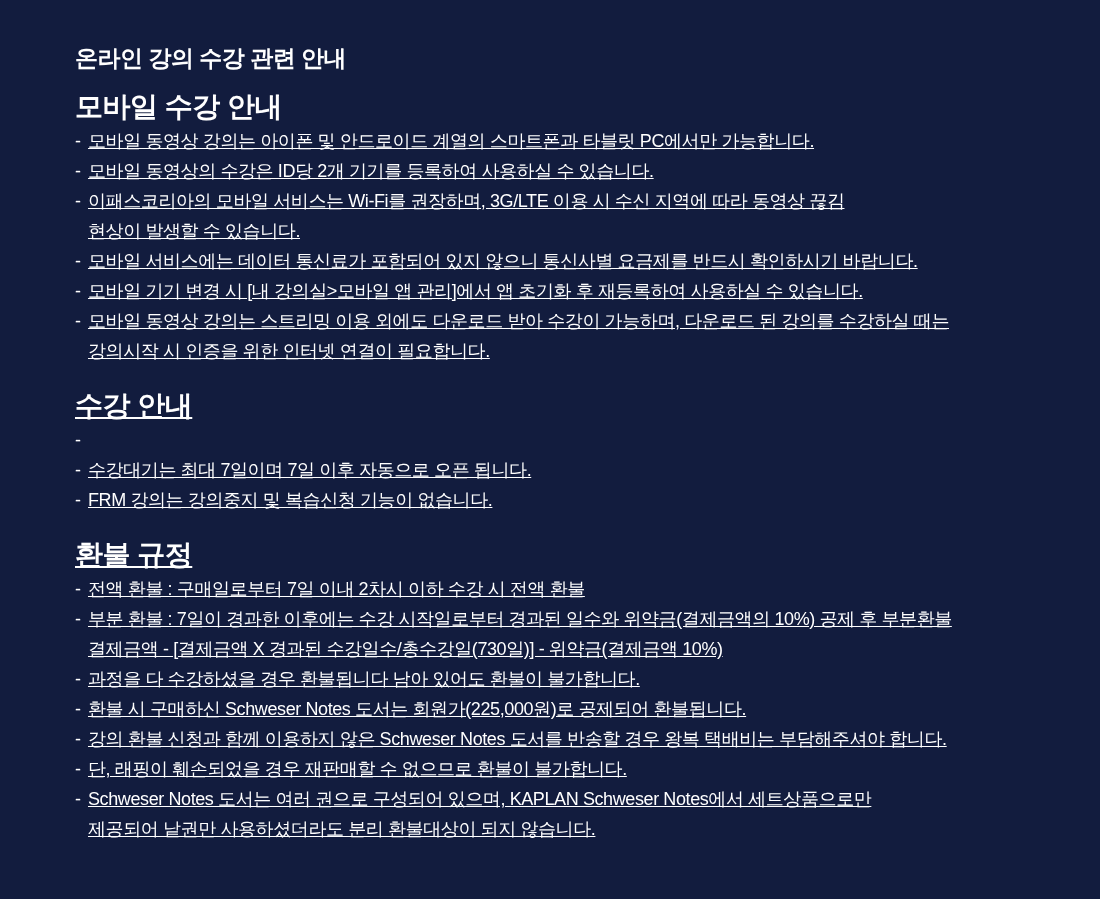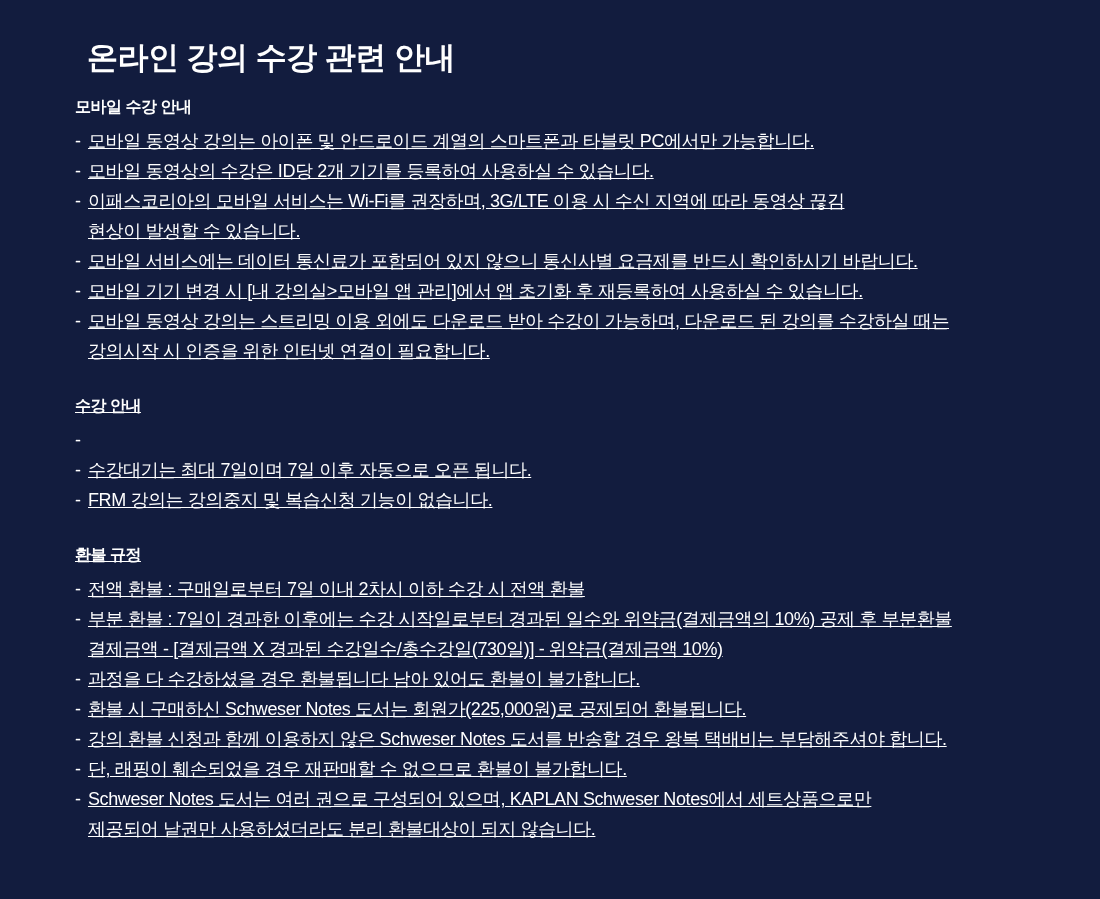--- a/index.html
+++ b/index.html
@@ -12,28 +12,28 @@
     background: #121c3e;
     color: #ffffff;
     font-family: "Liberation Sans", sans-serif;
     overflow: hidden;
   }
   .content {
     padding: 44px 55px 0 75px;
     box-sizing: border-box;
   }
   .page-title {
-    font-size: 31px;
+    font-size: 23px;
     font-weight: 800;
     letter-spacing: -0.5px;
-    margin: 0 0 23px 12px;
+    margin: 0 0 23px 0;
     line-height: 28px;
   }
   .section-heading {
-    font-size: 16px;
+    font-size: 28px;
     font-weight: 800;
     letter-spacing: -0.5px;
     margin: 0 0 7px 0;
     line-height: 24px;
   }
   section + section .section-heading {
     margin-top: 28px;
     text-decoration: underline;
   }
   .line {

